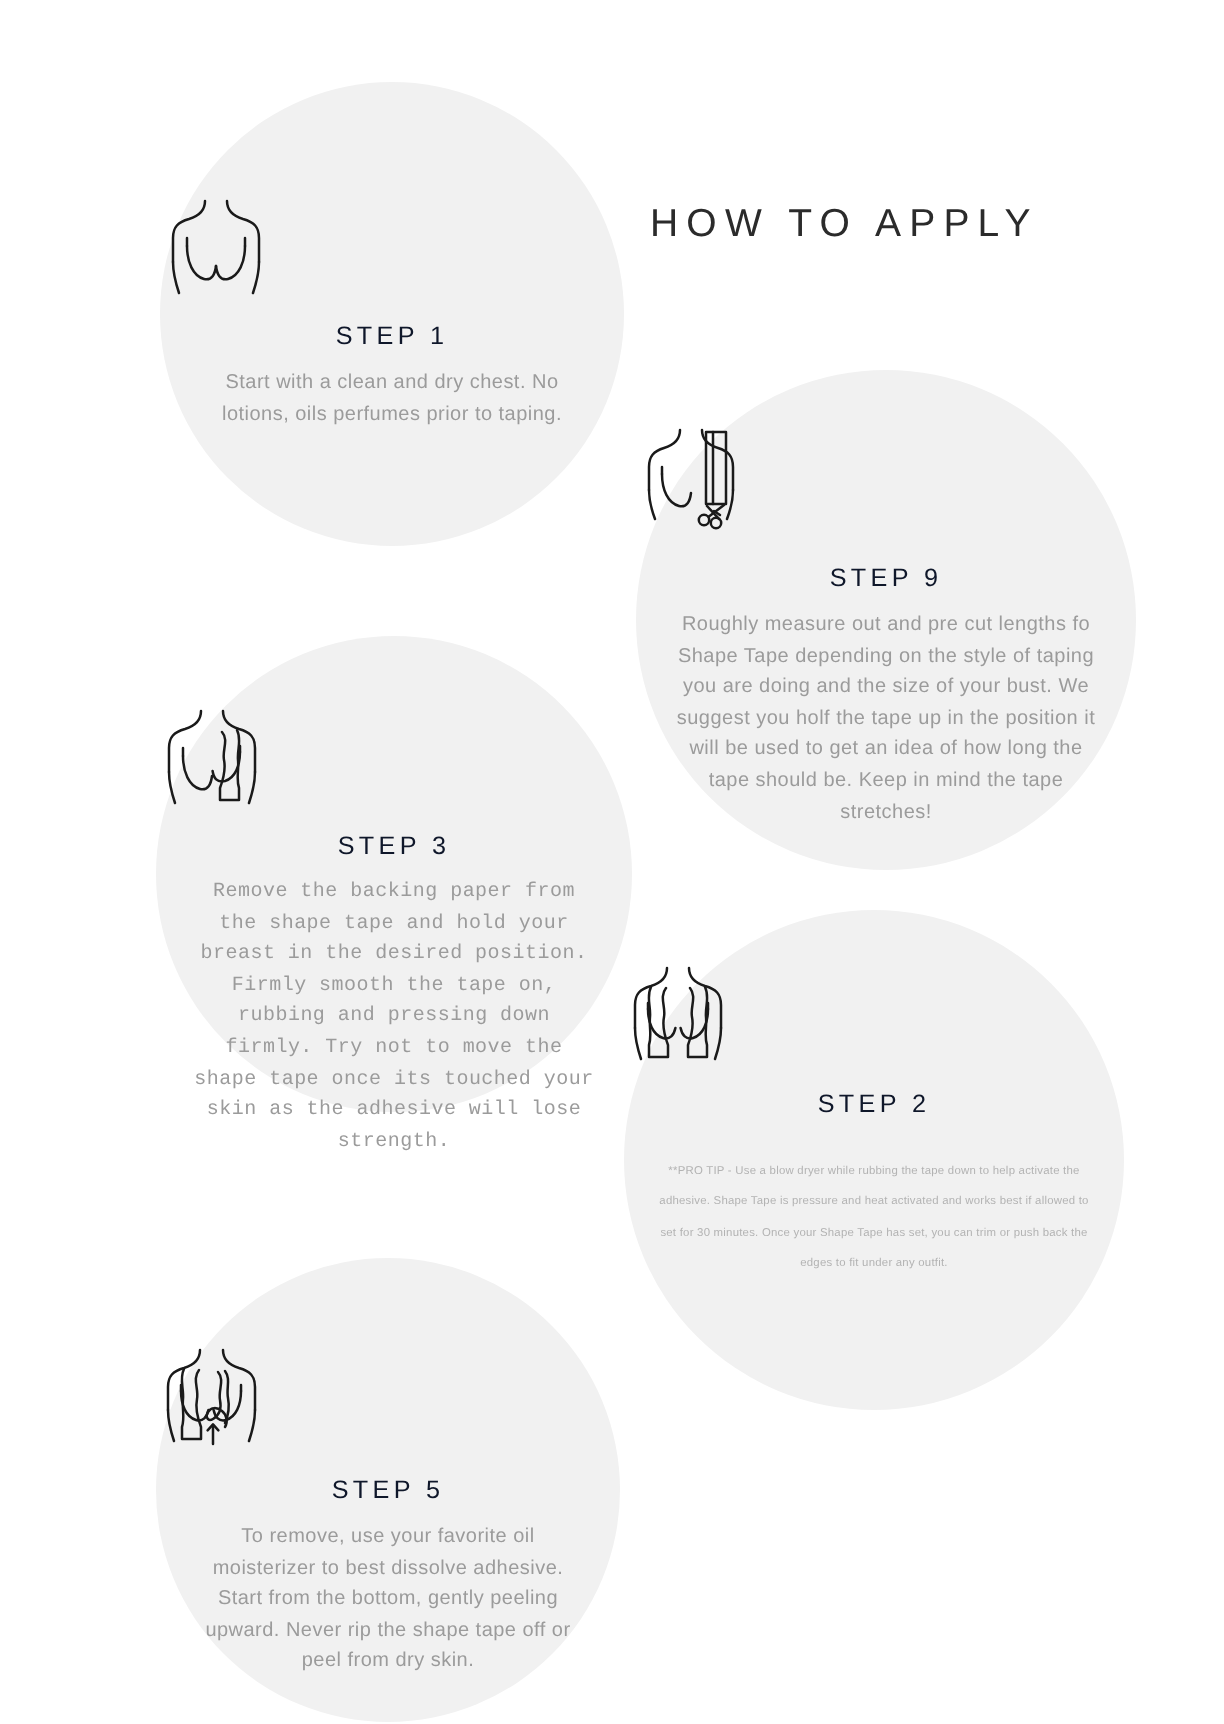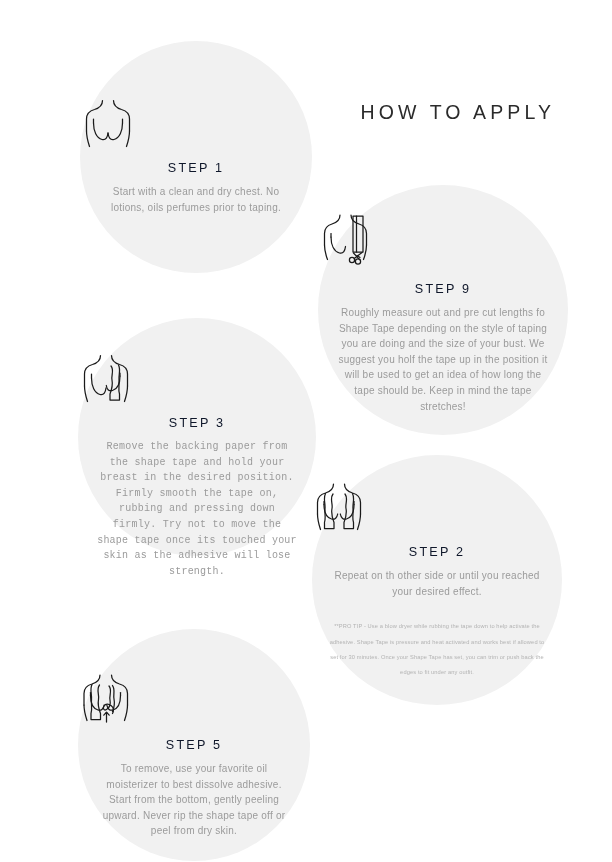--- a/index.html
+++ b/index.html
@@ -20,21 +20,21 @@
     background: #ffffff;
     margin: 0 auto;
   }
 
   
   .page-title {
     position: absolute;
     left: 325px;
     top: 101px;
     width: 230px;
-    text-align: right;
+    text-align: left;
     font-size: 19.5px;
     letter-spacing: 4.1px;
     color: #2b2b2b;
     font-weight: 400;
     white-space: nowrap;
   }
 
   
   .step {
     position: absolute;
@@ -188,21 +188,20 @@
 
           <path d="M42 23.5 C42 30.5 39.5 36.5 34.5 38 C31 39 29 36.5 28.3 33"></path>
           <path d="M42 23.5 L42 20.5"></path>
 
           <path d="M21 13 C17.5 17.5 21 22.5 20 27.5 C19 32.5 20.5 37.5 22 41.5 L22 47.5 L12.5 47.5 L12.5 41.5 C14 37 12.5 32.5 13 27.5 C13.5 22 11 17.5 13.5 12.5"></path>
 
           <path d="M33 13 C36.5 17.5 33 22.5 34 27.5 C35 32.5 33.5 37.5 32 41.5 L32 47.5 L41.5 47.5 L41.5 41.5 C40 37 41.5 32.5 41 27.5 C40.5 22 43 17.5 40.5 12.5"></path>
         </svg>
       </span>
       <div class="step-label">STEP 2</div>
-      <div class="step-body">Repeat on th other side or until you reached your desired effect.</div>
       <div class="step-note">**PRO TIP - Use a blow dryer while rubbing the tape down to help activate the adhesive. Shape Tape is pressure and heat activated and works best if allowed to set for 30 minutes. Once your Shape Tape has set, you can trim or push back the edges to fit under any outfit.</div>
     </div>
   </div>
 
   <div class="step" id="step-5">
     <div class="step-inner">
       <span class="step-icon">
         <svg width="56" height="54" viewBox="0 0 56 54" fill="none" stroke="#1a1a1a" stroke-width="1.25" stroke-linecap="round" stroke-linejoin="round">
           <path d="M22 3 C22 8 19 10.5 14 12 C8.5 13.5 6 16 6 21.5 L6 33"></path>
           <path d="M33.5 3 C33.5 8 36.5 10.5 41.5 12 C47 13.5 49.5 16 49.5 21.5 L49.5 33"></path>

